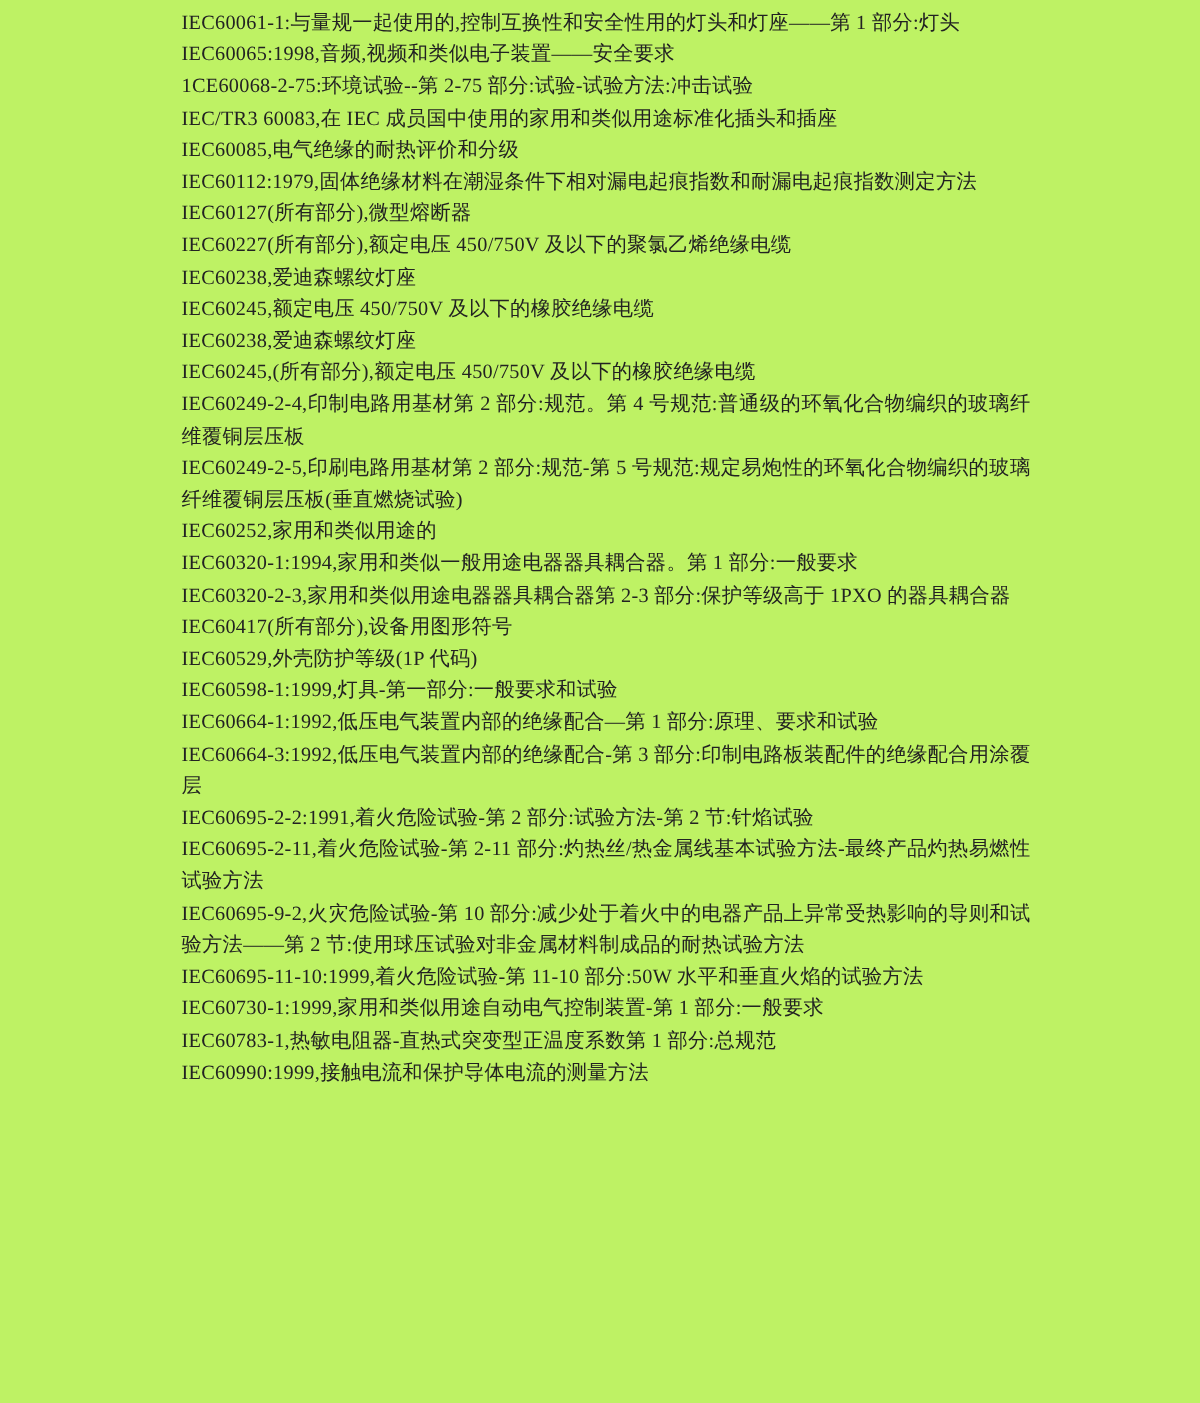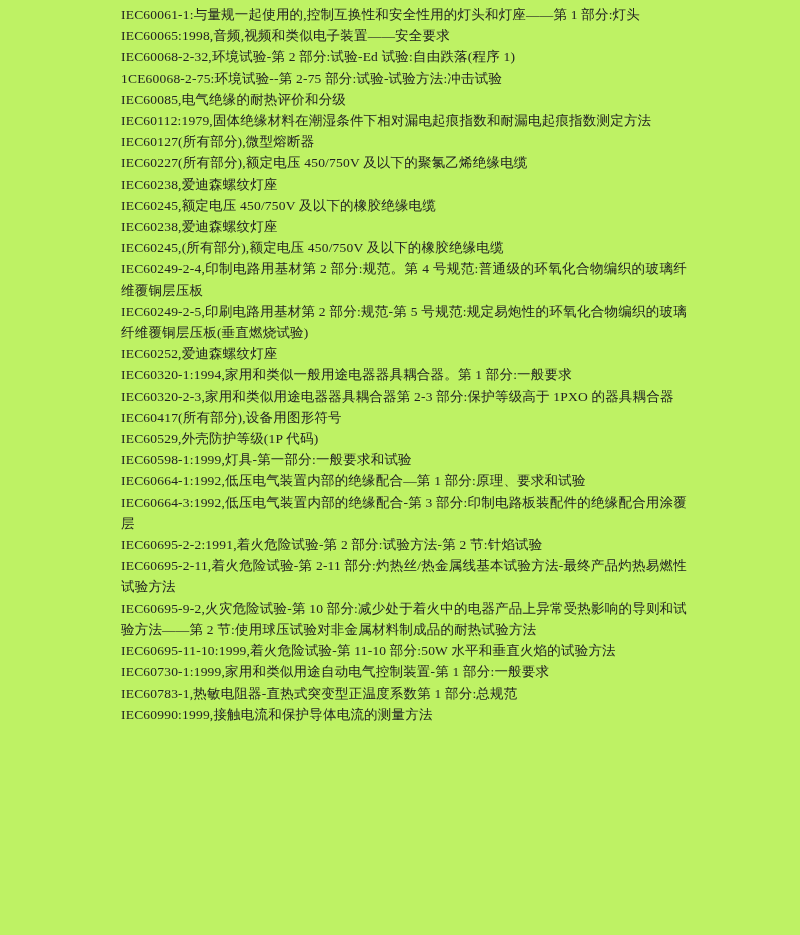--- a/index.html
+++ b/index.html
@@ -39,33 +39,33 @@
     text-align: justify;
   }
 </style>
 </head>
 <body>
 
 <div class="doc-page">
   <div class="entries">
       <p class="entry">IEC60061-1:与量规一起使用的,控制互换性和安全性用的灯头和灯座——第 1 部分:灯头</p>
       <p class="entry">IEC60065:1998,音频,视频和类似电子装置——安全要求</p>
-      <p class="entry">IEC60068-2-32,环境试验-第 2 部分:试验-Ed 试验:自由跌落(程序 1)</p>
       <p class="entry">1CE60068-2-75:环境试验--第 2-75 部分:试验-试验方法:冲击试验</p>
+      <p class="entry">IEC/TR3 60083,在 IEC 成员国中使用的家用和类似用途标准化插头和插座</p>
       <p class="entry">IEC60085,电气绝缘的耐热评价和分级</p>
       <p class="entry">IEC60112:1979,固体绝缘材料在潮湿条件下相对漏电起痕指数和耐漏电起痕指数测定方法</p>
       <p class="entry">IEC60127(所有部分),微型熔断器</p>
       <p class="entry">IEC60227(所有部分),额定电压 450/750V 及以下的聚氯乙烯绝缘电缆</p>
       <p class="entry">IEC60238,爱迪森螺纹灯座</p>
       <p class="entry">IEC60245,额定电压 450/750V 及以下的橡胶绝缘电缆</p>
       <p class="entry">IEC60238,爱迪森螺纹灯座</p>
       <p class="entry">IEC60245,(所有部分),额定电压 450/750V 及以下的橡胶绝缘电缆</p>
       <p class="entry">IEC60249-2-4,印制电路用基材第 2 部分:规范。第 4 号规范:普通级的环氧化合物编织的玻璃纤维覆铜层压板</p>
       <p class="entry">IEC60249-2-5,印刷电路用基材第 2 部分:规范-第 5 号规范:规定易炮性的环氧化合物编织的玻璃纤维覆铜层压板(垂直燃烧试验)</p>
-      <p class="entry">IEC60252,爱迪森螺纹灯座</p>
+      <p class="entry">IEC60252,家用和类似用途的</p>
       <p class="entry">IEC60320-1:1994,家用和类似一般用途电器器具耦合器。第 1 部分:一般要求</p>
       <p class="entry">IEC60320-2-3,家用和类似用途电器器具耦合器第 2-3 部分:保护等级高于 1PXO 的器具耦合器</p>
       <p class="entry">IEC60417(所有部分),设备用图形符号</p>
       <p class="entry">IEC60529,外壳防护等级(1P 代码)</p>
       <p class="entry">IEC60598-1:1999,灯具-第一部分:一般要求和试验</p>
       <p class="entry">IEC60664-1:1992,低压电气装置内部的绝缘配合—第 1 部分:原理、要求和试验</p>
       <p class="entry">IEC60664-3:1992,低压电气装置内部的绝缘配合-第 3 部分:印制电路板装配件的绝缘配合用涂覆层</p>
       <p class="entry">IEC60695-2-2:1991,着火危险试验-第 2 部分:试验方法-第 2 节:针焰试验</p>
       <p class="entry">IEC60695-2-11,着火危险试验-第 2-11 部分:灼热丝/热金属线基本试验方法-最终产品灼热易燃性试验方法</p>
       <p class="entry">IEC60695-9-2,火灾危险试验-第 10 部分:减少处于着火中的电器产品上异常受热影响的导则和试验方法——第 2 节:使用球压试验对非金属材料制成品的耐热试验方法</p>

